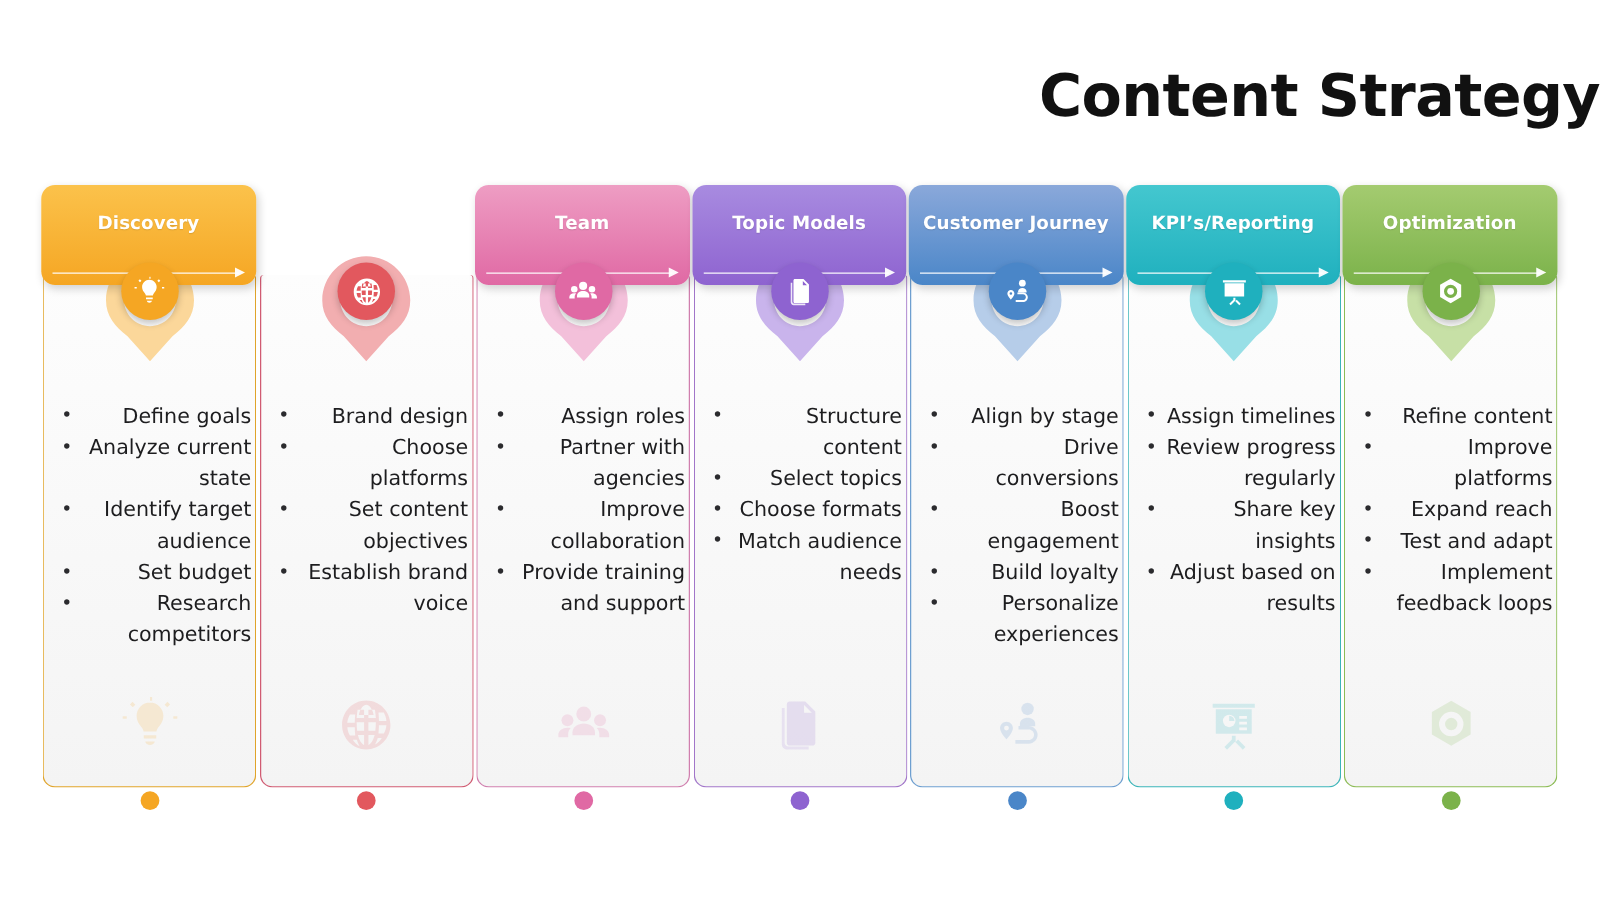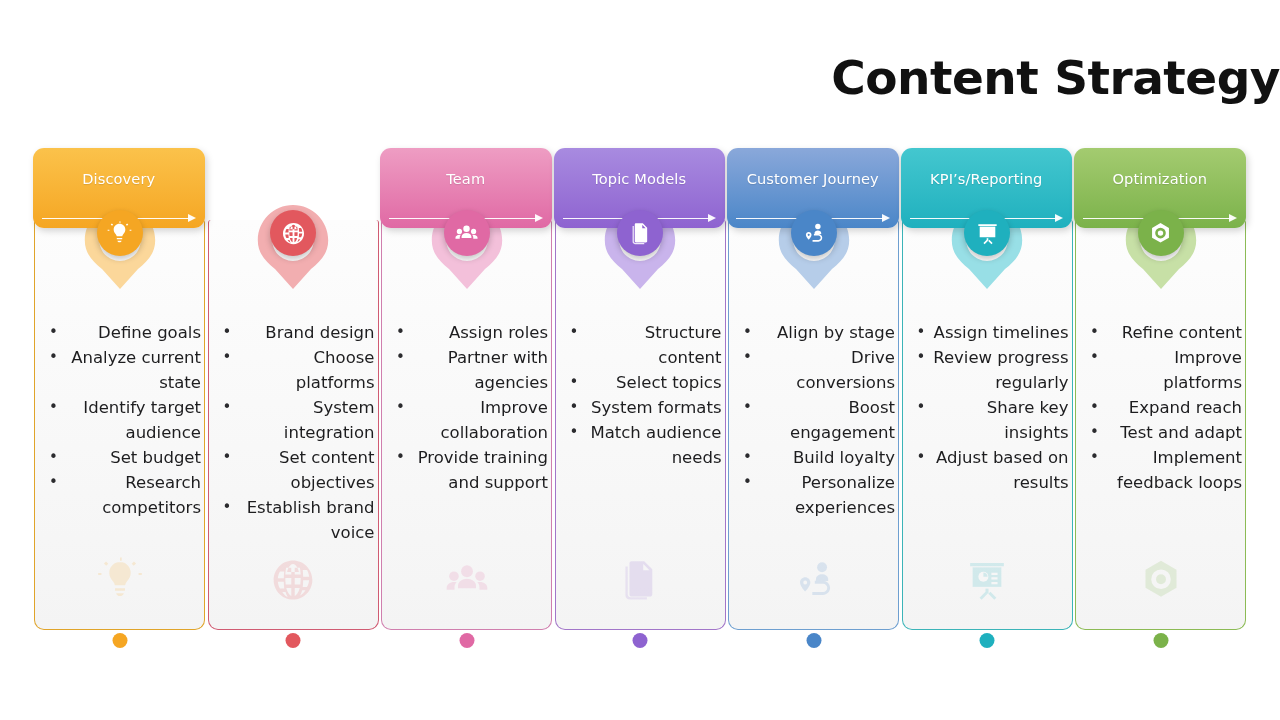--- a/index.html
+++ b/index.html
@@ -104,21 +104,21 @@
     background: linear-gradient(180deg, var(--light) 0%, var(--main) 100%);
     box-shadow: 2px 3px 7px rgba(0,0,0,0.17);
     z-index: 4;
   }
   .header-label {
     position: absolute;
     top: 22px; left: 0; width: 100%;
     text-align: center;
     color: #ffffff;
     font-size: 14.6px;
-    font-weight: 400;
+    font-weight: 700;
     letter-spacing: 0.1px;
     font-family: "DejaVu Sans", sans-serif;
     text-shadow: 0 1px 1px rgba(0,0,0,0.12);
   }
   .arrow {
     position: absolute;
     left: 9px; right: 9px;
     top: 66px;
     height: 9px;
   }
@@ -209,21 +209,20 @@
       </div>
     </div>
 
     <div class="dot"></div>
   </div>
       <div class="col" style="--main: #E2585E; --light: #EE7F7F; --ring: #F2AEB0; --edge: #D05B72;">
     <div class="panel">
       <ul class="bullets">
             <li>Brand design</li>
             <li>Choose platforms</li>
-            <li>System integration</li>
             <li>Set content objectives</li>
             <li>Establish brand voice</li>
           </ul>
       <div class="panel-watermark">
             <svg viewBox="0 0 24 24">
               <path d="M12 1.8C6.4 1.8 1.9 6.4 1.9 12S6.4 22.2 12 22.2 22.1 17.6 22.1 12 17.6 1.8 12 1.8zm0 1.8c1.2 0 2.5 1.6 3.1 4.2H8.9C9.5 5.2 10.8 3.6 12 3.6zM4.1 11.1c.1-1.3.5-2.5 1.1-3.5h2.2c-.1 1.1-.2 2.3-.2 3.5H4.1zm0 1.8h3.1c0 1.2.1 2.4.2 3.5H5.2c-.6-1-1-2.2-1.1-3.5zm2.3 5.3h1.7c.3 1.1.7 2 1.1 2.7-1.1-.6-2.1-1.5-2.8-2.7zM11.1 20.3c-1-.3-2-1.8-2.6-4.1h2.6v4.1zm0-5.9H8.2c-.1-1.1-.2-2.2-.2-3.5h3.1v3.5zm0-5.3H8c.1-1.2.2-2.4.4-3.5h2.7v3.5zm1.8-3.5h2.7c.2 1.1.3 2.3.4 3.5h-3.1V5.6zm0 5.3H16c0 1.3-.1 2.4-.2 3.5h-2.9v-3.5zm0 9.4v-4.1h2.6c-.6 2.3-1.6 3.8-2.6 4.1zm2.8-.2c.4-.7.8-1.6 1.1-2.7h1.7c-.7 1.2-1.7 2.1-2.8 2.7zm3.6-4.5h-2.2c.1-1.1.2-2.3.2-3.5h3.1c-.1 1.3-.5 2.5-1.1 3.5zm-2-5.3c0-1.2-.1-2.4-.2-3.5h2.2c.6 1 1 2.2 1.1 3.5h-3.1z"></path>
             </svg>
           </div>
     </div>
 
@@ -289,21 +288,21 @@
       </div>
     </div>
 
     <div class="dot"></div>
   </div>
       <div class="col" style="--main: #8E63D0; --light: #A88BE0; --ring: #C9B4EC; --edge: #A276C9;">
     <div class="panel">
       <ul class="bullets">
             <li>Structure content</li>
             <li>Select topics</li>
-            <li>System formats</li>
+            <li>Choose formats</li>
             <li>Match audience needs</li>
           </ul>
       <div class="panel-watermark">
             <svg viewBox="0 0 24 24">
               <path d="M7.6 2.2h6.6l4.2 4.2v13.1c0 .6-.5 1.1-1.1 1.1H7.6c-.6 0-1.1-.5-1.1-1.1V3.3c0-.6.5-1.1 1.1-1.1zm6.1 1.5v3.2h3.2l-3.2-3.2zM8.9 9.9h7.4v1.2H8.9zm0 2.6h7.4v1.2H8.9zm0 2.6h7.4v1.2H8.9zm0 2.6h5v1.2h-5z"></path>
               <path d="M4.4 4.9h1.2v14.5c0 .9.7 1.6 1.6 1.6h8.4v1.2H6.6c-1.2 0-2.2-1-2.2-2.2V4.9z" opacity="0.85"></path>
             </svg>
           </div>
     </div>
 

